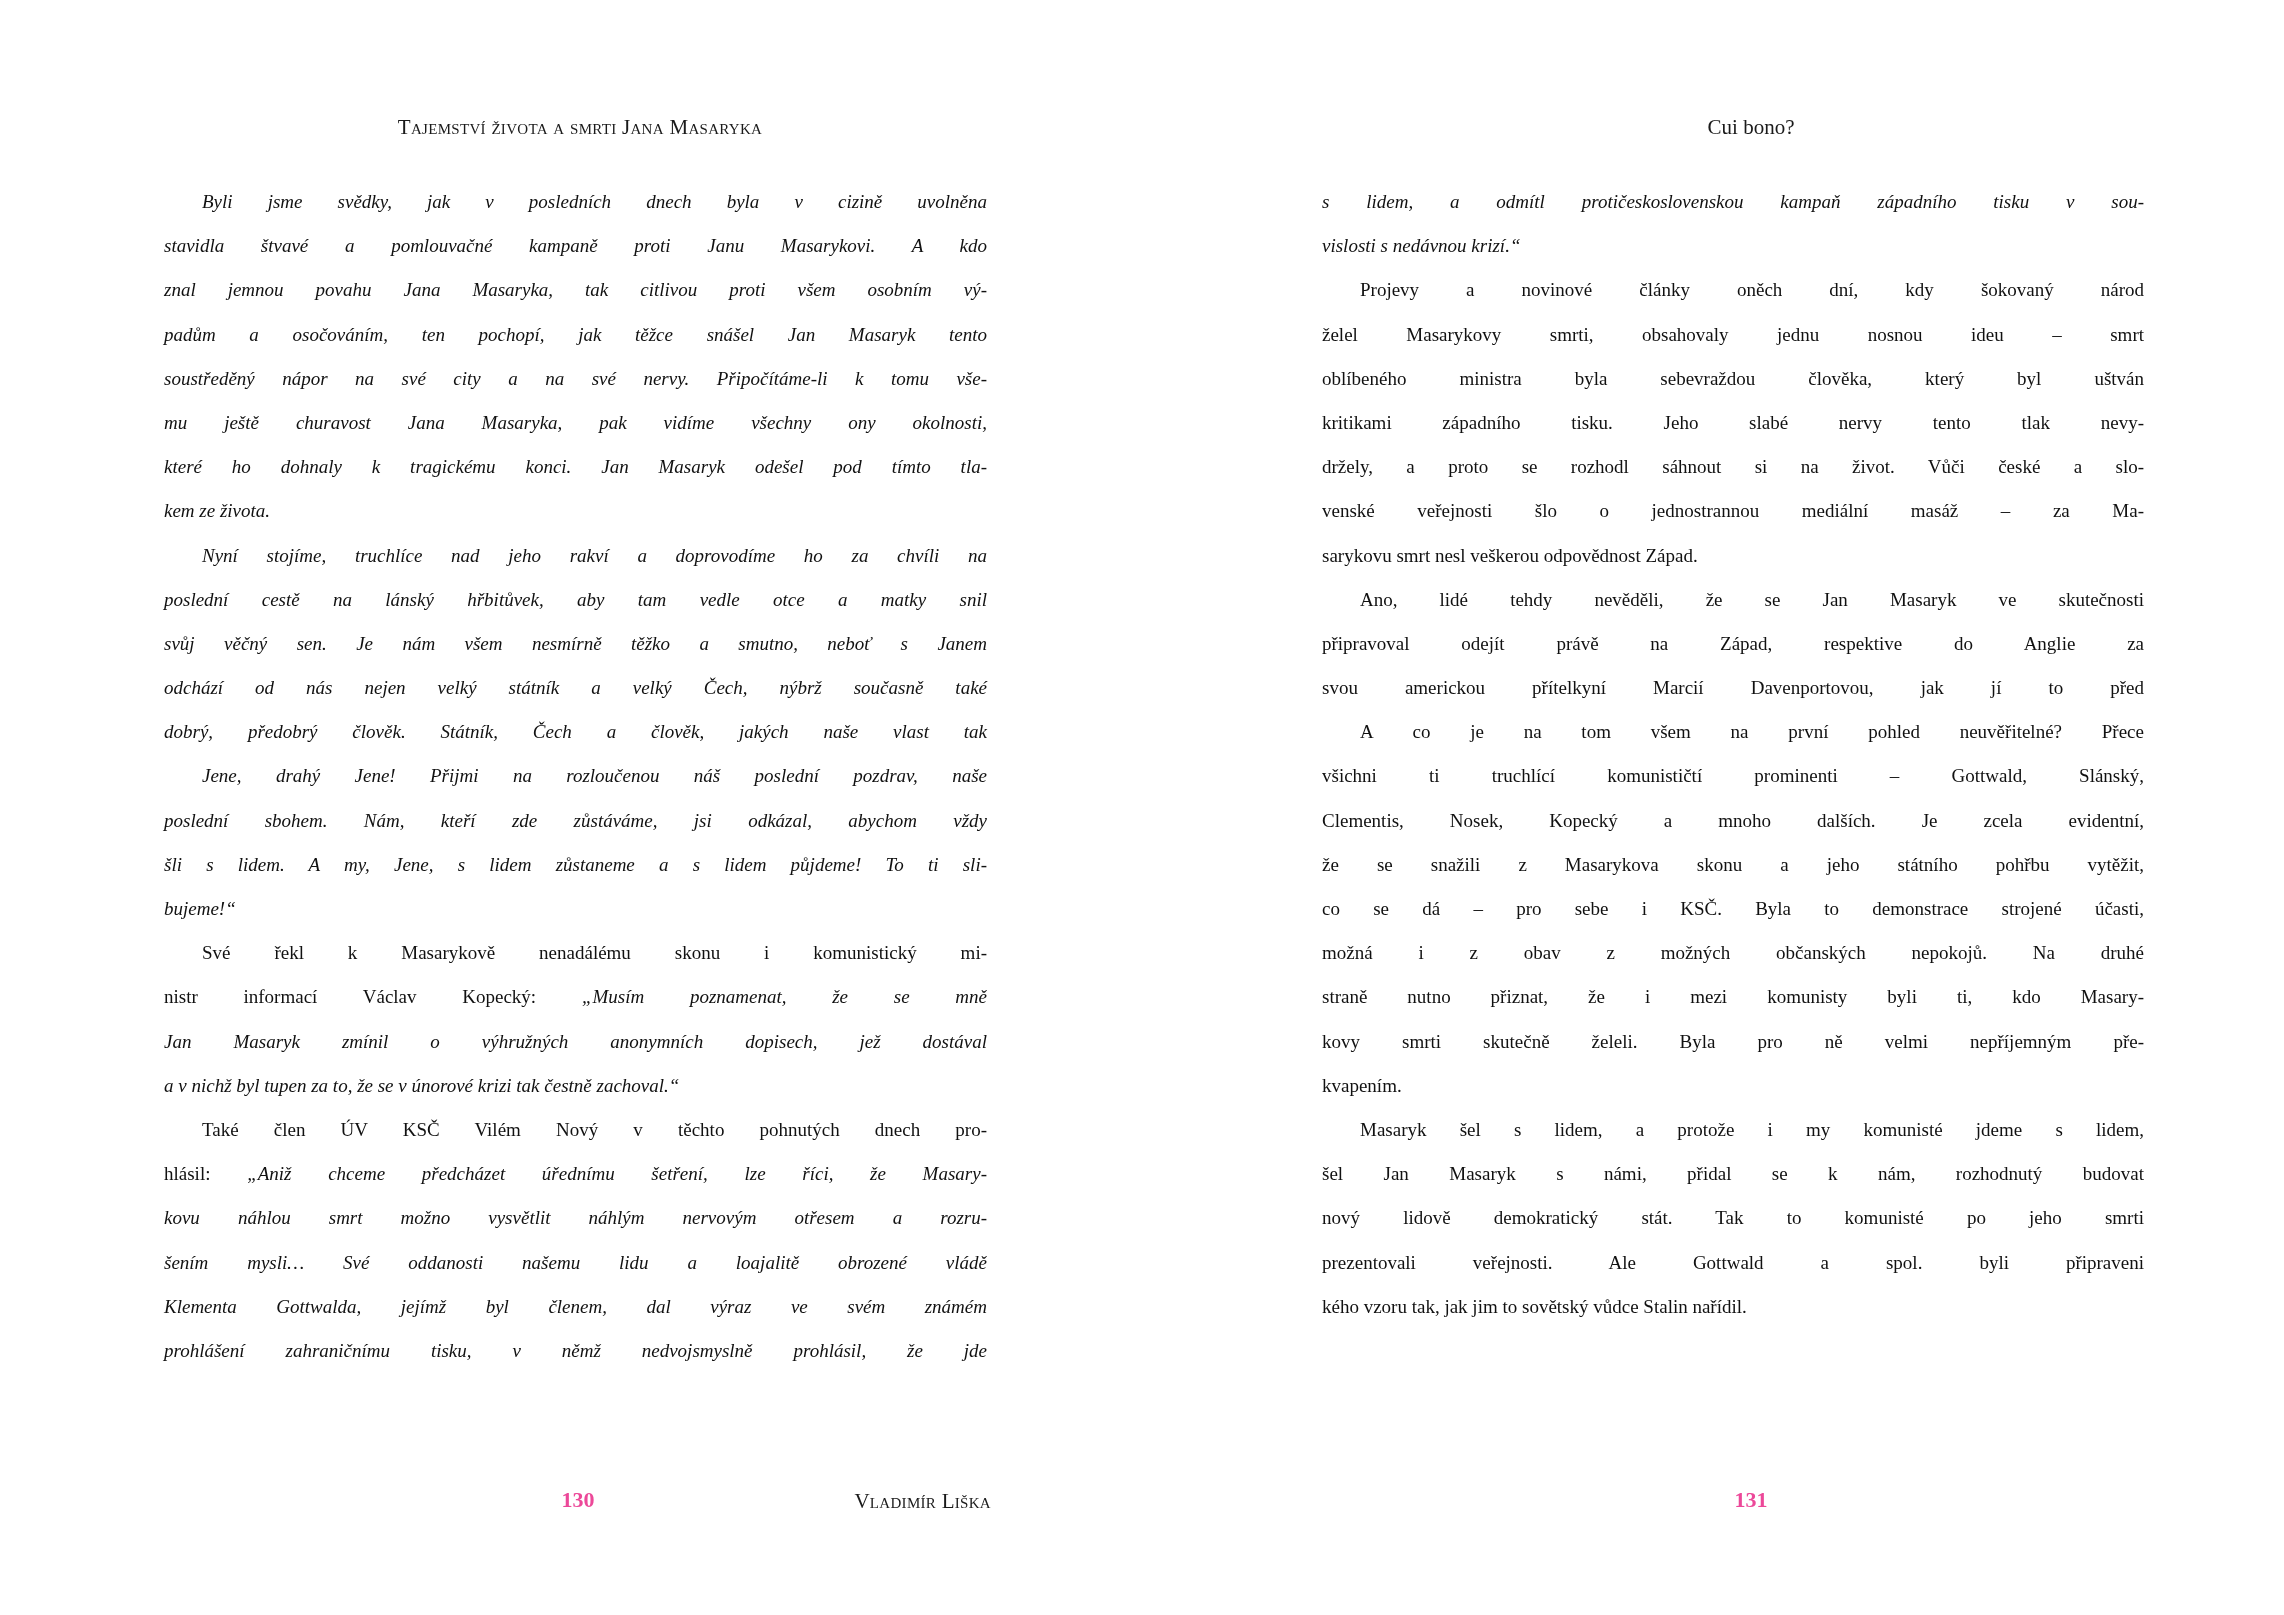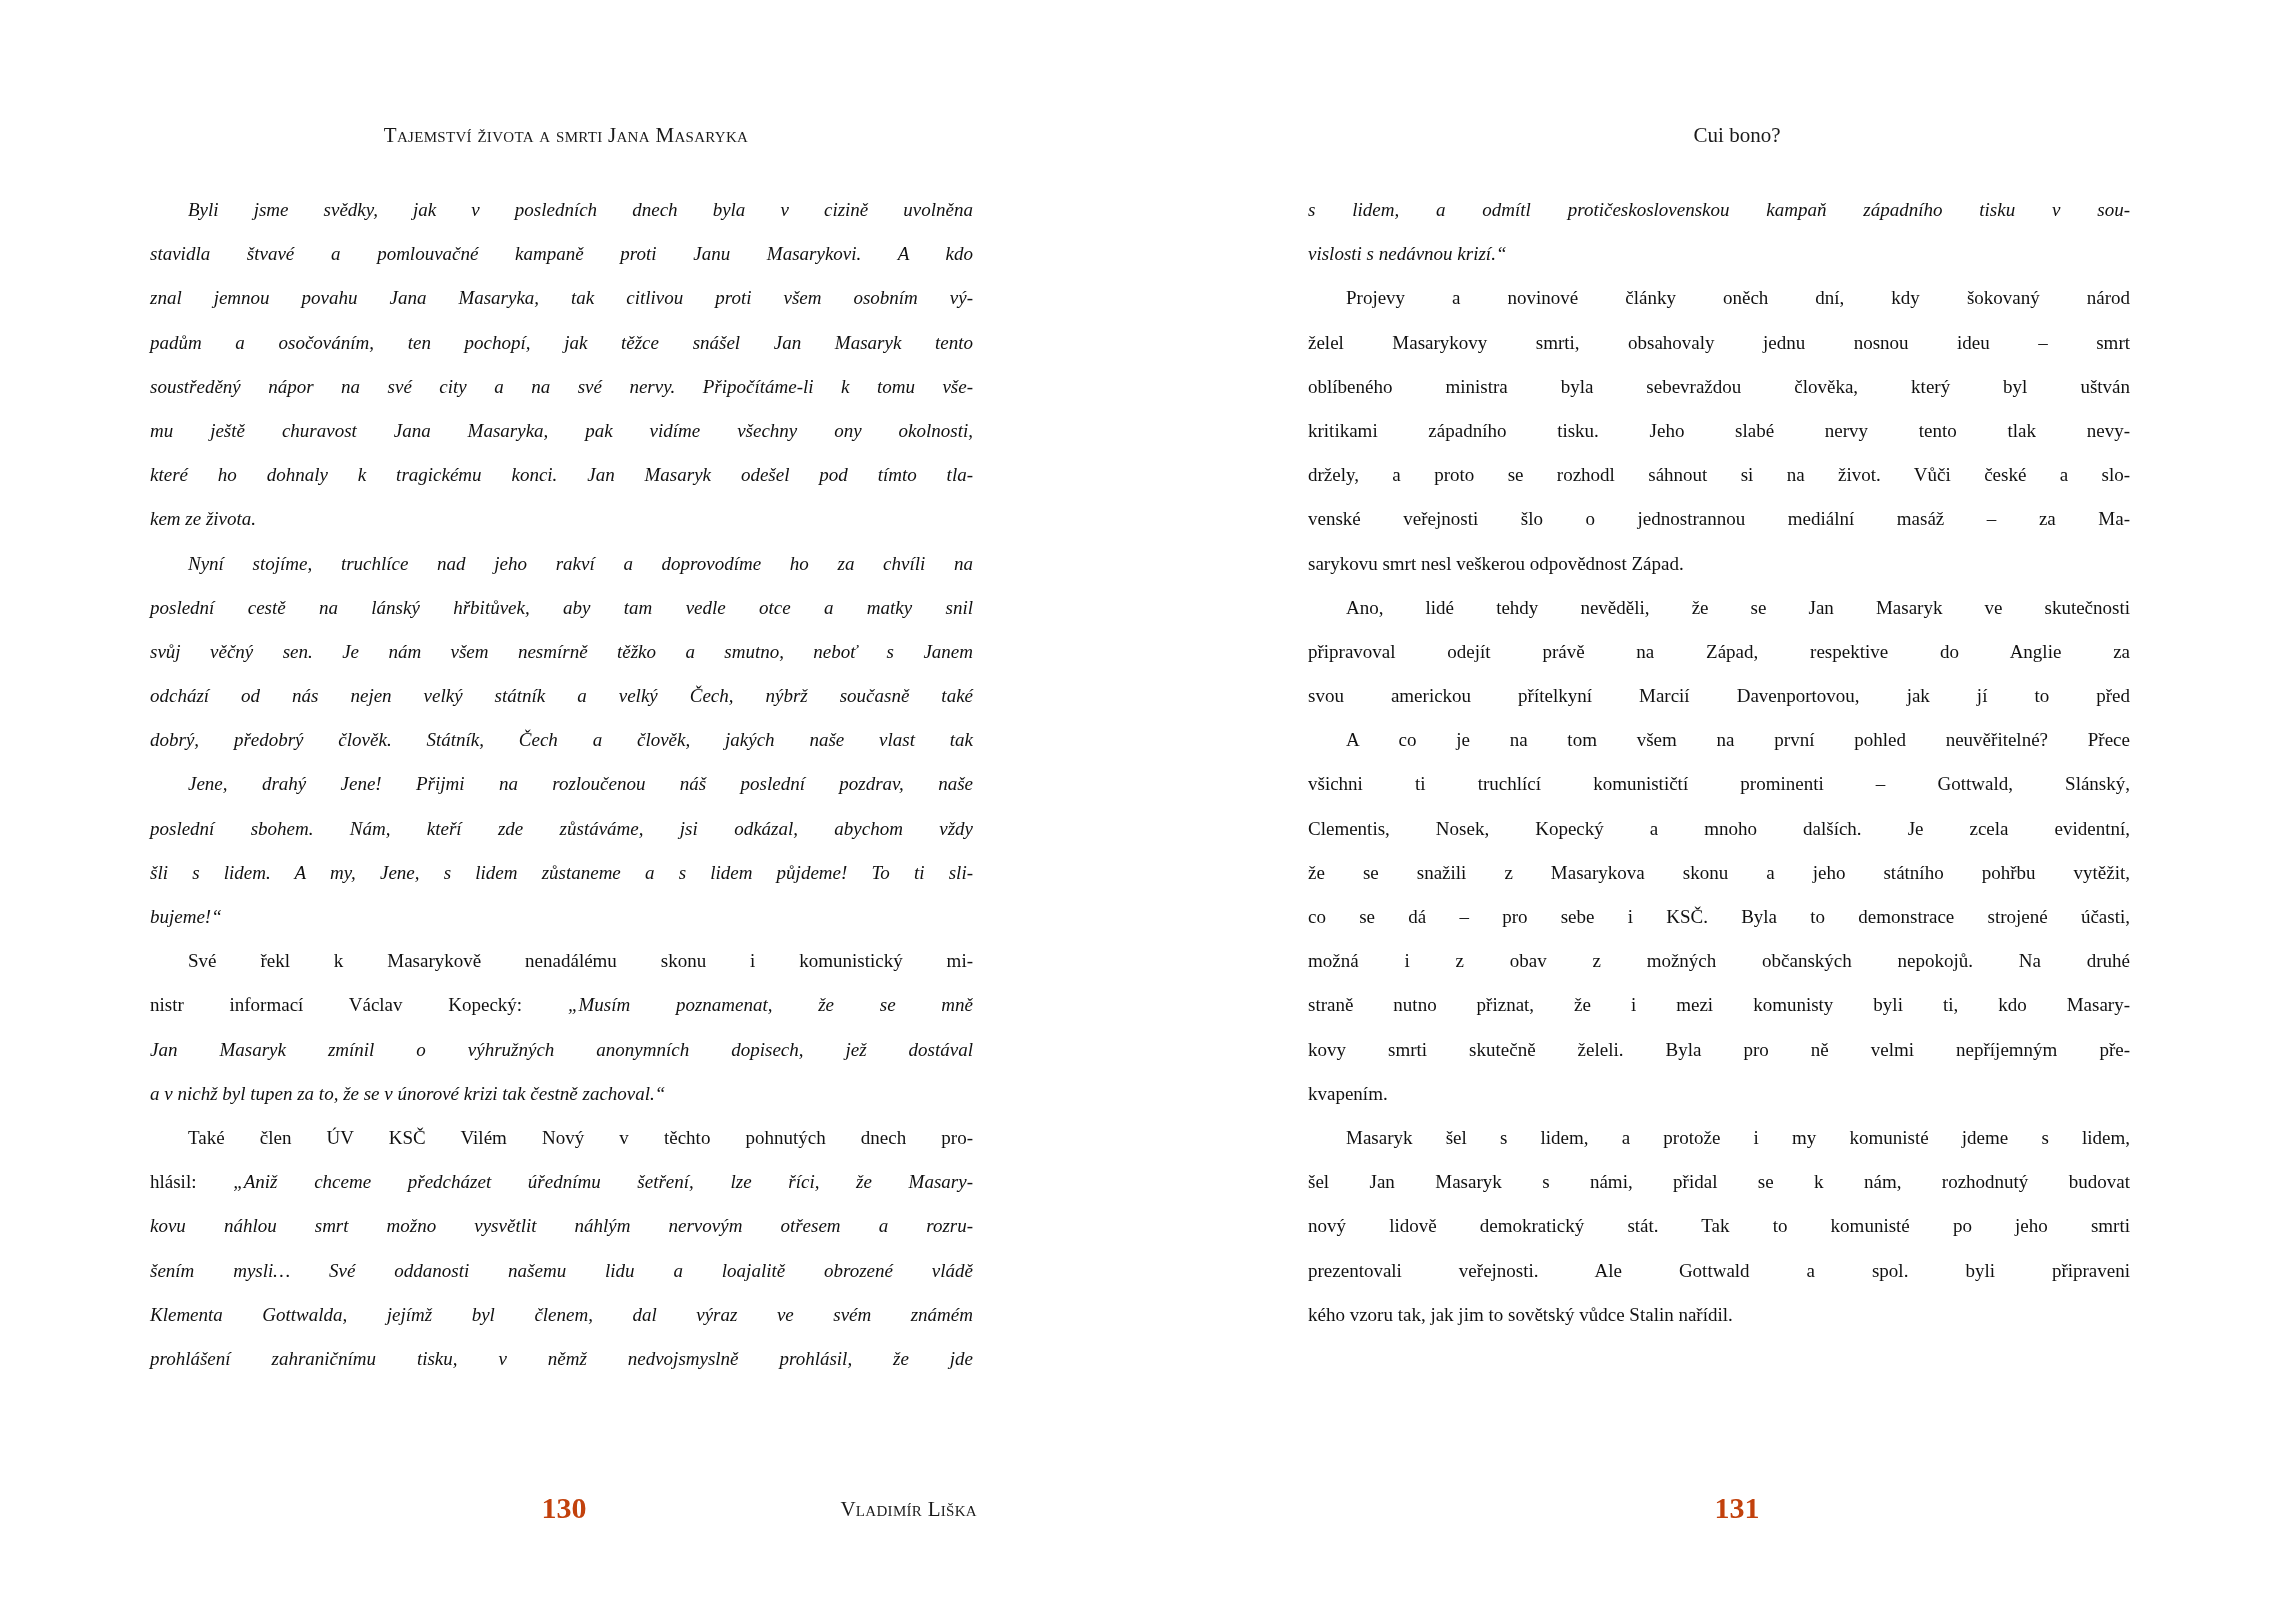--- a/index.html
+++ b/index.html
@@ -1,34 +1,34 @@
 <!DOCTYPE html>
 <html><head>
 <meta charset="utf-8">
 <style>
   html, body { margin: 0; padding: 0; background: #ffffff; }
   body { width: 2284px; height: 1615px; position: relative; overflow: hidden;
          font-family: "Liberation Serif", "DejaVu Serif", serif; color: #111111; }
   .spread { position: absolute; left: 0; top: 0; width: 2284px; height: 1615px; }
-  .page { position: absolute; top: 8px; height: 1605px; }
+  .page { position: absolute; top: 0; height: 1605px; margin-left: 14px; }
   .page-left { left: 0; width: 1142px; }
   .page-right { left: 1142px; width: 1142px; }
   .running-head { position: absolute; top: 114px; font-size: 21px; line-height: 26px;
                   white-space: nowrap; transform: translateX(-50%); color: #1a1a1a; }
   .running-head.smallcaps { font-variant: small-caps; letter-spacing: 0.3px; }
   .text-block { position: absolute; top: 180px; width: 823px; }
   .page-left .text-block { left: 150px; }
   .page-right .text-block { left: 166px; width: 822px; }
   .line { height: 44.2px; line-height: 44.2px; font-size: 19px; white-space: nowrap;
           text-align: justify; text-align-last: justify; transform-origin: left center; font-family: Liberation Serif, serif; }
   .line.last { text-align-last: left; }
   .line.indent { padding-left: 38px; }
   .seg-i { font-style: italic; }
-  .folio { position: absolute; top: 1486px; font-size: 30px; font-weight: bold;
-           line-height: 28px; transform: translateX(-50%); color: #c2410c; text-align: right; }
+  .folio { position: absolute; top: 1486px; font-size: 22px; font-weight: bold;
+           line-height: 28px; transform: translateX(-50%); color: #ec4899; text-align: right; }
   .author { position: absolute; top: 1488px; font-size: 21px; line-height: 26px;
             font-variant: small-caps; letter-spacing: 0.3px; white-space: nowrap; color: #1a1a1a; }
 </style>
 </head>
 <body>
 
 <div class="spread">
 
   <div class="page page-left">
     <div class="running-head smallcaps" style="left:566px;">Tajemství života a smrti Jana Masaryka</div>

